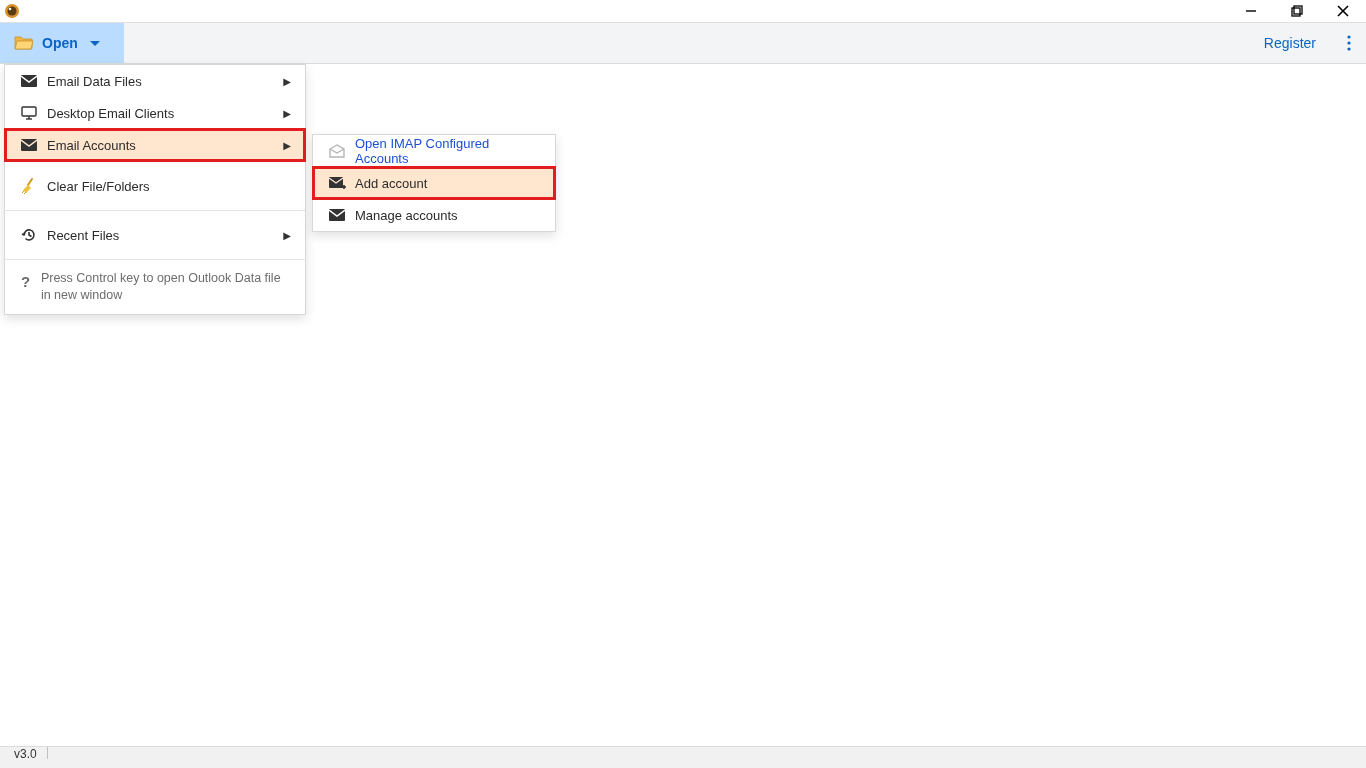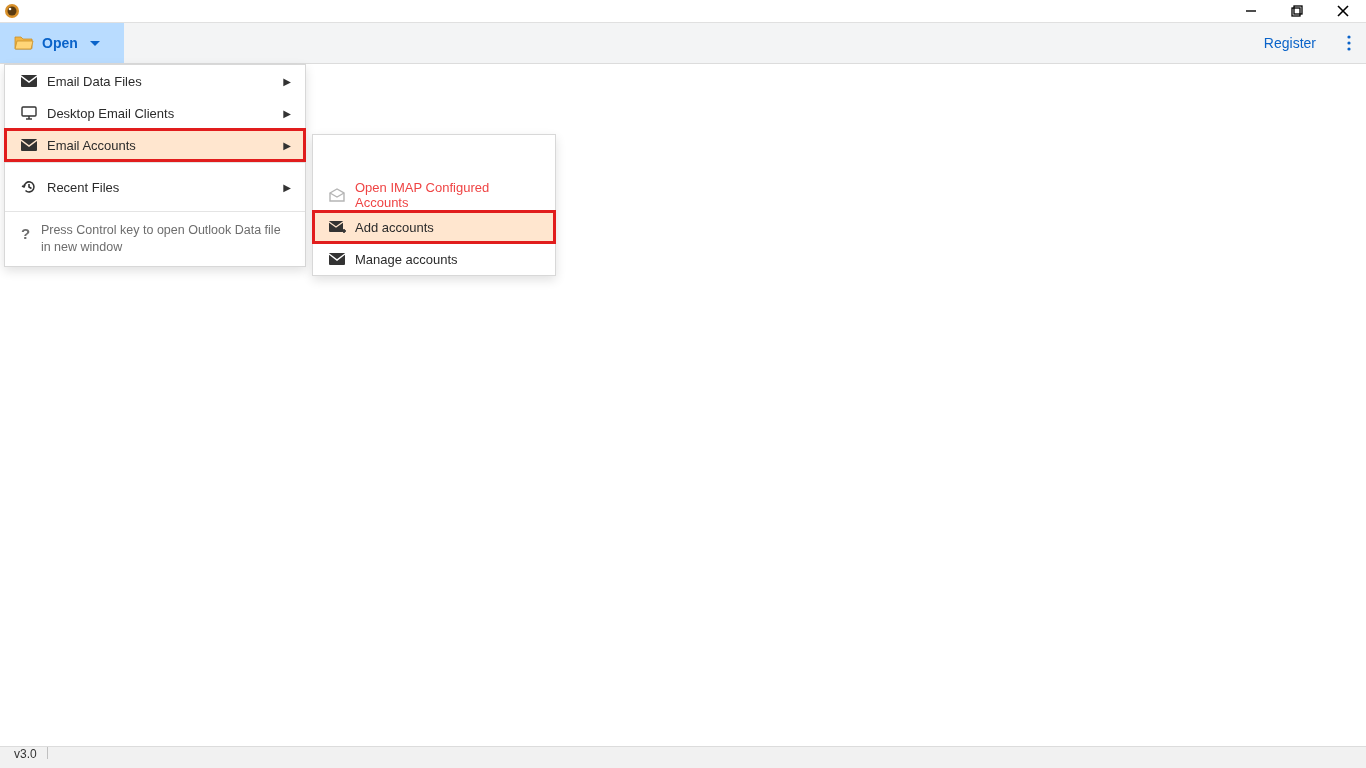--- a/index.html
+++ b/index.html
@@ -82,21 +82,21 @@
 
   
   .menu2 {
     position:absolute; left:312px; top:70px;
     width:244px;
     background:#fff;
     border:1px solid #d8d8d8;
     box-shadow:0 4px 10px rgba(0,0,0,0.12);
     font-size:13px;
   }
-  .menu2 .item.disabled { color:#ef4444; cursor:default;margin-top:44px; }
+  .menu2 .item.disabled { color:#1d4ed8; cursor:default; }
   .menu2 .item.highlighted {
     background:#ffe6cf;
     outline:3px solid #e11d1d;
     outline-offset:-2px;
   }
 
   
   .statusbar {
     position:absolute; left:0; right:0; bottom:0;
     height:22px;
@@ -195,20 +195,31 @@
             <rect x="0" y="0" width="16" height="12" rx="1" fill="#333"></rect>
             <path d="M0 1 L8 7 L16 1" stroke="#ffe6cf" stroke-width="1.4" fill="none"></path>
           </svg>
       </span>
       <span class="label">Email Accounts</span>
       <span class="arrow">▶</span>
     </div>
 
     <div class="divider"></div>
 
+    <div class="item" style="height:48px">
+      <span class="micon">
+        <svg width="16" height="16" viewBox="0 0 16 16">
+          <line x1="11" y1="1" x2="7" y2="7" stroke="#d39b14" stroke-width="2" stroke-linecap="round"></line>
+          <path d="M7 7 L2 12 L5 15 L10 10 Z" fill="#f0c040"></path>
+          <line x1="3" y1="13" x2="1" y2="15" stroke="#d39b14" stroke-width="1"></line>
+          <line x1="5" y1="14" x2="3" y2="16" stroke="#d39b14" stroke-width="1"></line>
+        </svg>
+      </span>
+      <span class="label">Clear File/Folders</span>
+    </div>
 
     <div class="divider"></div>
 
     <div class="item" style="height:48px">
       <span class="micon">
         <svg width="16" height="16" viewBox="0 0 16 16">
           <path d="M3 8 a5 5 0 1 1 1.5 3.5" fill="none" stroke="#333" stroke-width="1.6"></path>
           <polyline points="8 5 8 8 10.5 9.5" fill="none" stroke="#333" stroke-width="1.6"></polyline>
           <polyline points="1 7 3 8 4 6" fill="none" stroke="#333" stroke-width="1.6"></polyline>
         </svg>
@@ -241,21 +252,21 @@
 
     <div class="item highlighted">
       <span class="micon">
         <svg width="17" height="13" viewBox="0 0 17 13">
           <rect x="0" y="0" width="14" height="11" rx="1" fill="#333"></rect>
           <path d="M0 1 L7 6 L14 1" stroke="#ffe6cf" stroke-width="1.3" fill="none"></path>
           <line x1="13" y1="10" x2="17" y2="10" stroke="#333" stroke-width="1.6"></line>
           <line x1="15" y1="8" x2="15" y2="12" stroke="#333" stroke-width="1.6"></line>
         </svg>
       </span>
-      <span class="label">Add accounts</span>
+      <span class="label">Add account</span>
     </div>
 
     <div class="item">
       <span class="micon">
         <svg width="16" height="12" viewBox="0 0 16 12">
             <rect x="0" y="0" width="16" height="12" rx="1" fill="#333"></rect>
             <path d="M0 1 L8 7 L16 1" stroke="#fff" stroke-width="1.4" fill="none"></path>
           </svg>
       </span>
       <span class="label">Manage accounts</span>

